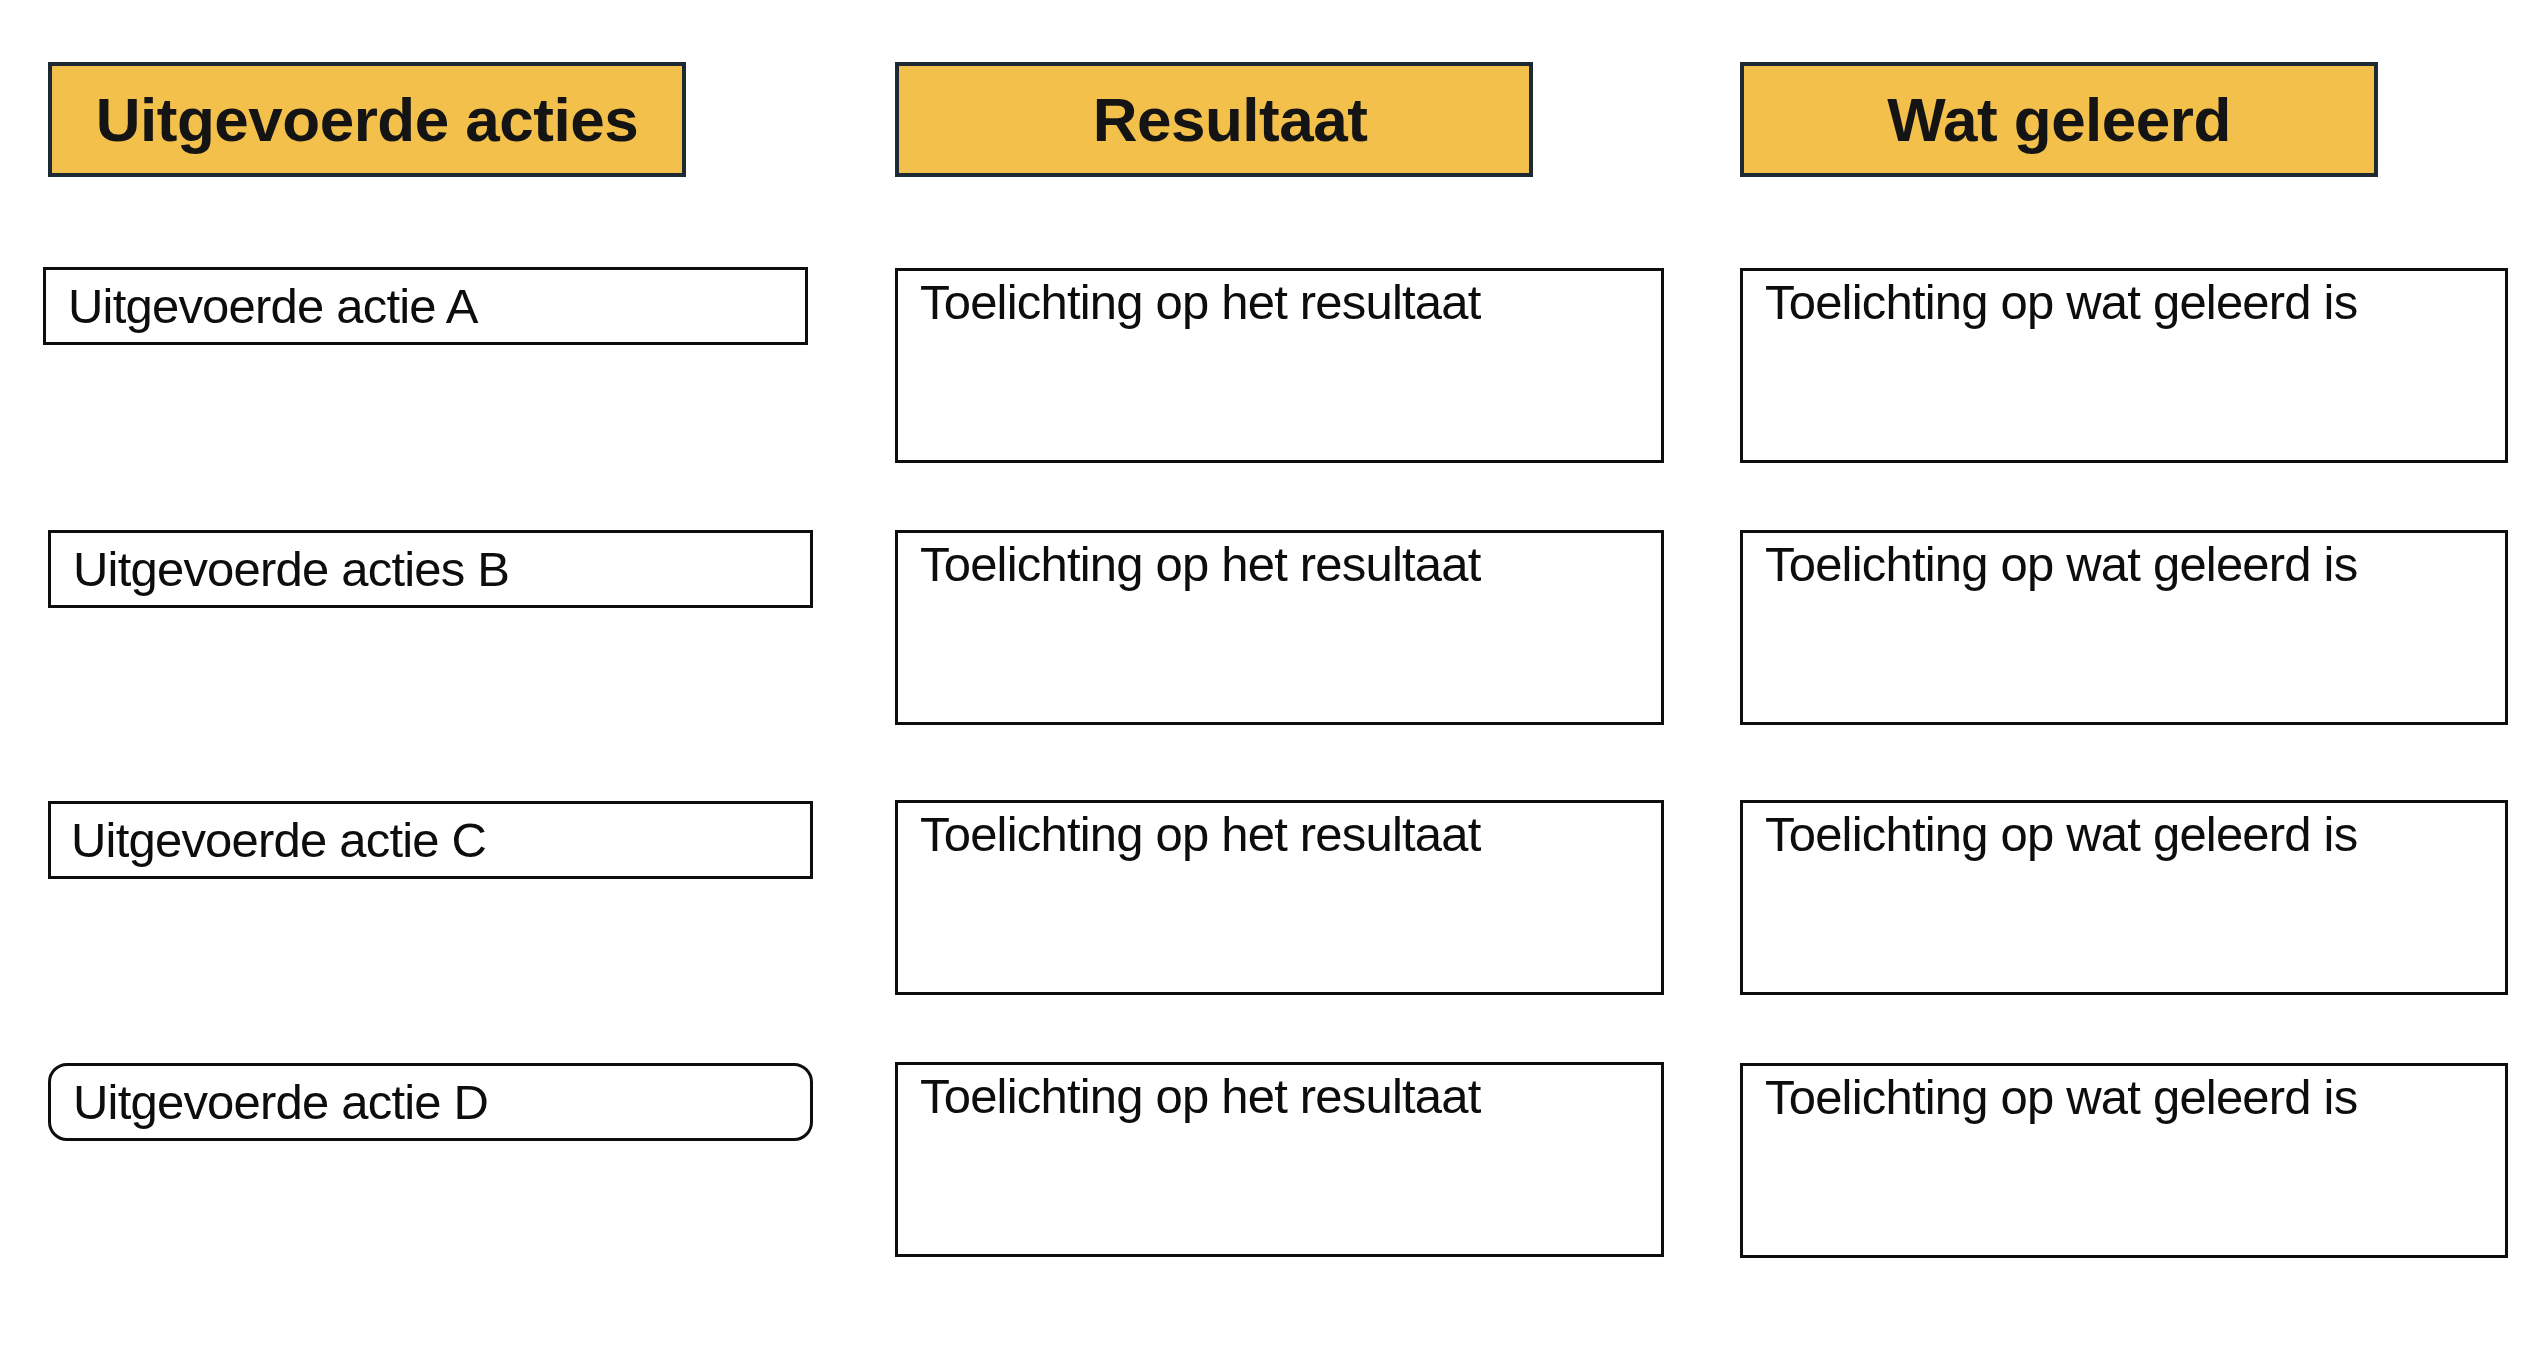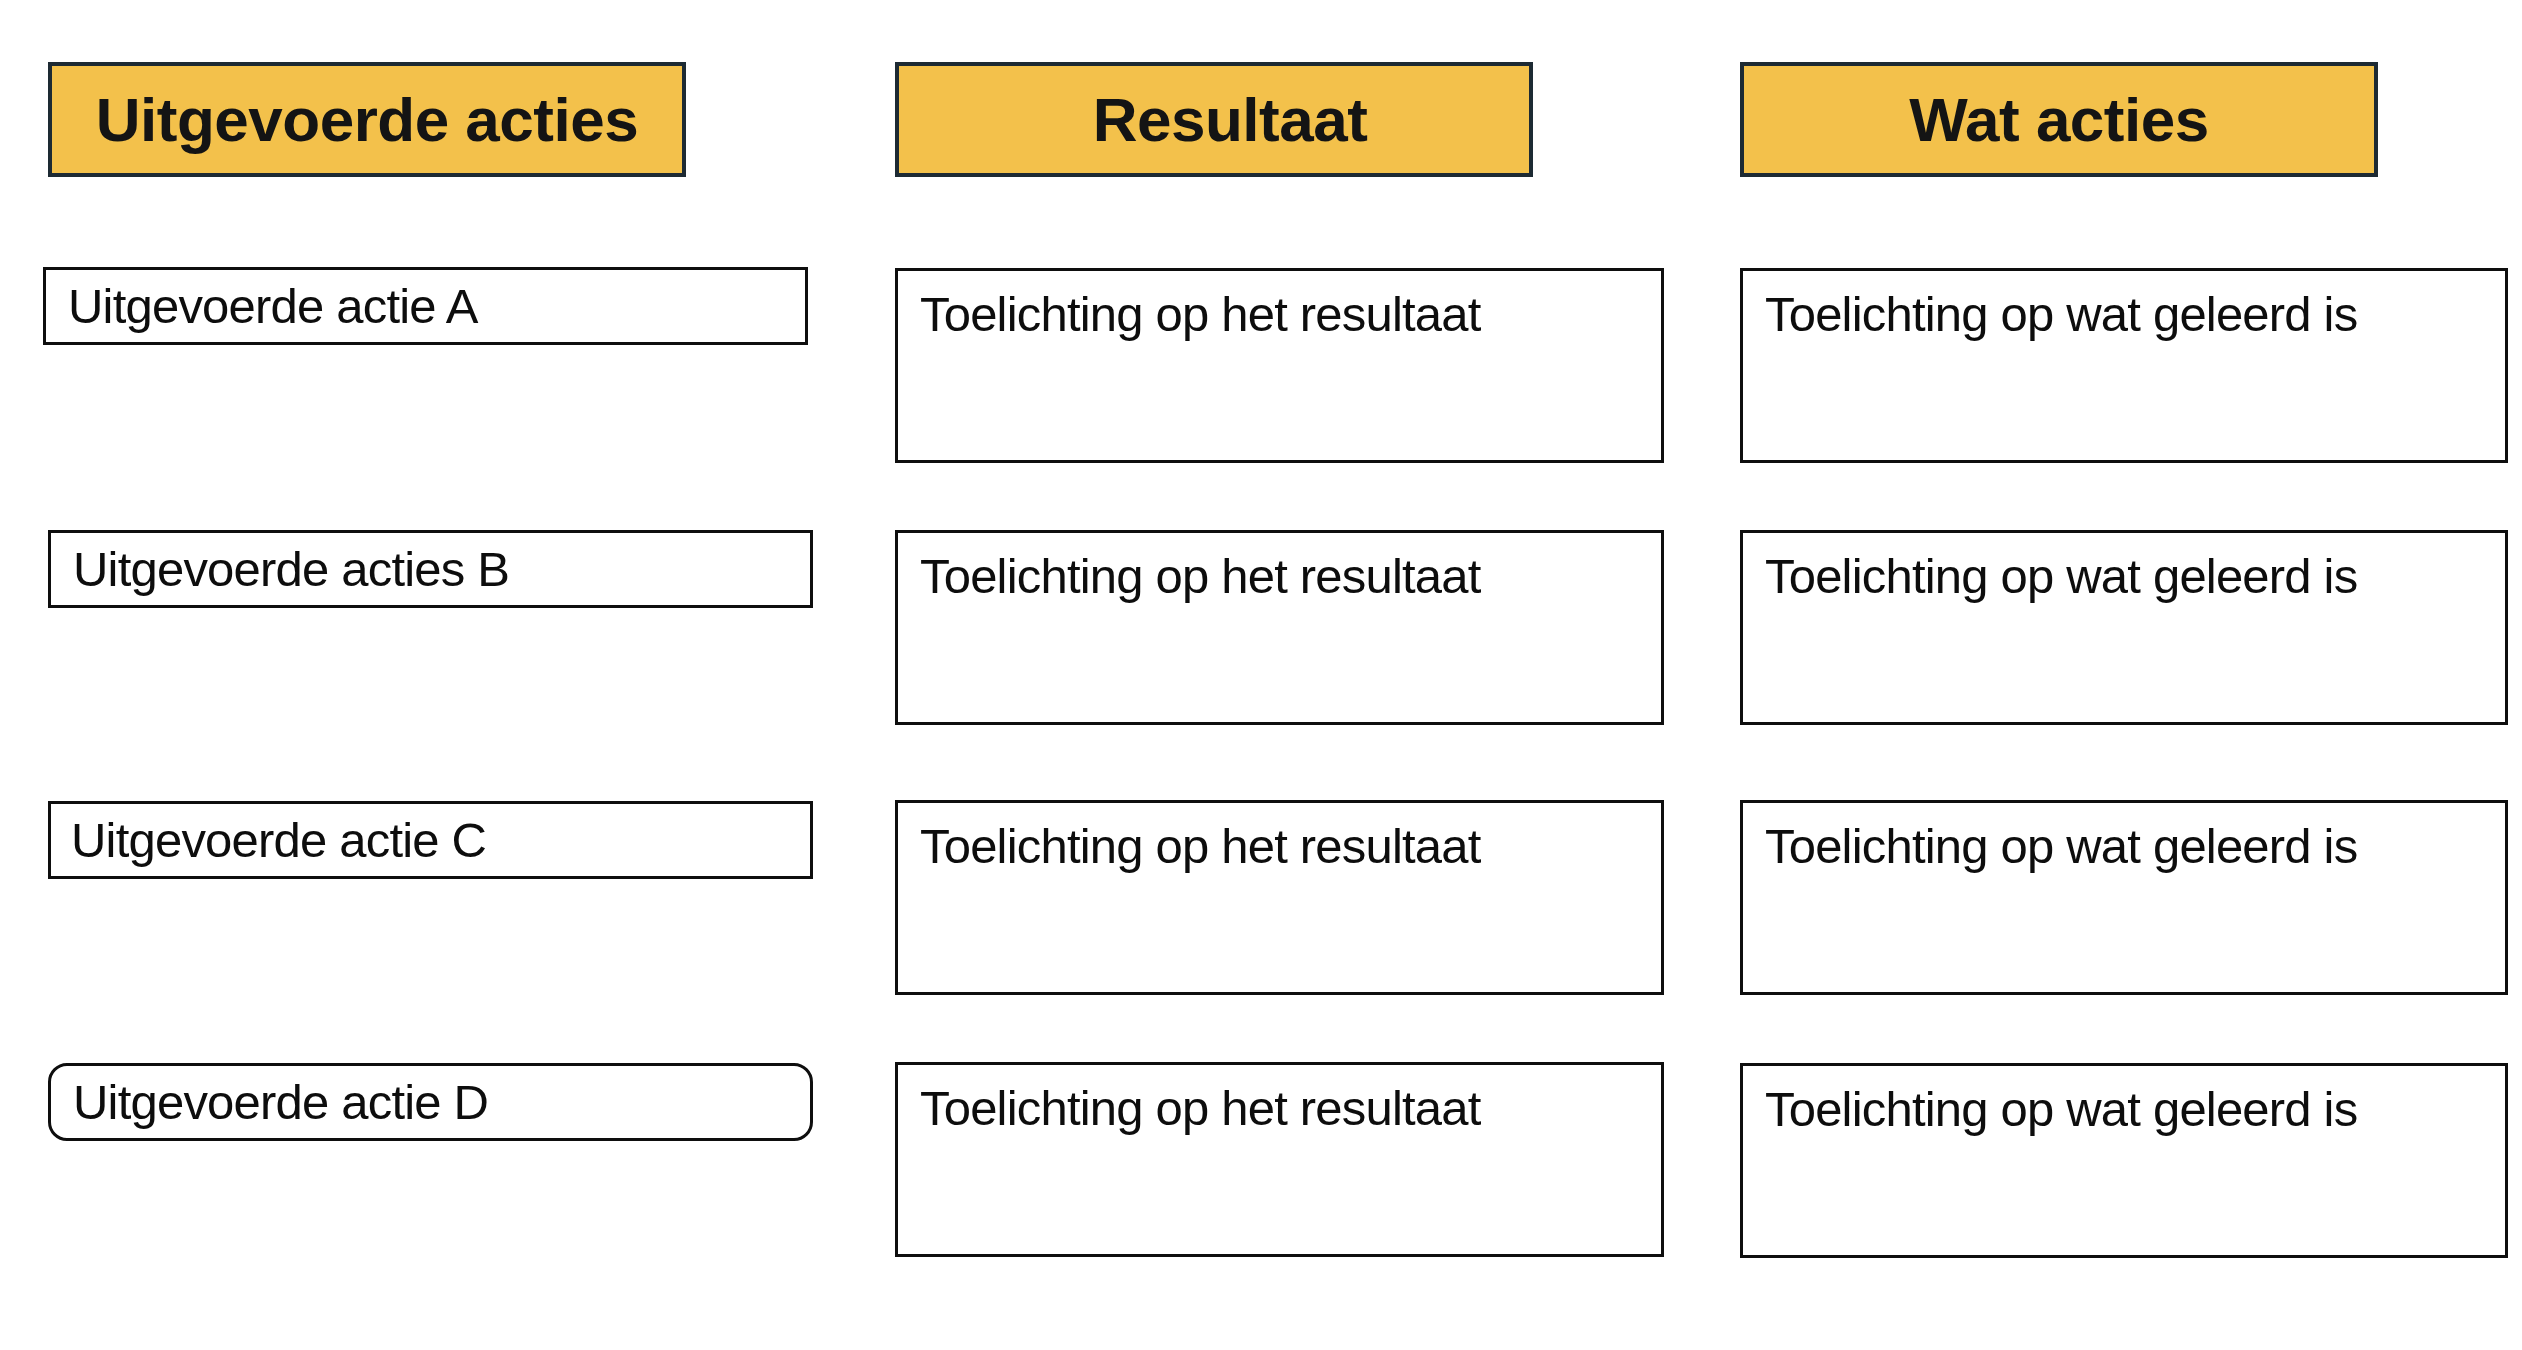--- a/index.html
+++ b/index.html
@@ -41,31 +41,31 @@
   .box.single {
     width: 765px;
     height: 78px;
     display: flex;
     align-items: center;
     padding-left: 22px;
   }
   .box.tall {
     width: 769px;
     height: 195px;
-    padding: 15px 24px 0 22px;
+    padding: 3px 24px 0 22px;
   }
 </style>
 </head>
 <body>
 
 <div class="canvas">
 
   <div class="header" style="left:48px;  top:62px;">Uitgevoerde acties</div>
   <div class="header" style="left:895px; top:62px;padding-left:32px;">Resultaat</div>
-  <div class="header" style="left:1740px; top:62px;">Wat acties</div>
+  <div class="header" style="left:1740px; top:62px;">Wat geleerd</div>
 
   <div class="box single" style="left:43px; top:267px;padding-left:22px;">Uitgevoerde actie A</div>
   <div class="box single" style="left:48px; top:530px;">Uitgevoerde acties B</div>
   <div class="box single" style="left:48px; top:801px;padding-left:20px;">Uitgevoerde actie C</div>
   <div class="box single" style="left:48px; top:1063px;border-radius:19px;">Uitgevoerde actie D</div>
 
   <div class="box tall" style="left:895px; top:268px;">Toelichting op het resultaat</div>
   <div class="box tall" style="left:895px; top:530px;">Toelichting op het resultaat</div>
   <div class="box tall" style="left:895px; top:800px;">Toelichting op het resultaat</div>
   <div class="box tall" style="left:895px; top:1062px;">Toelichting op het resultaat</div>

